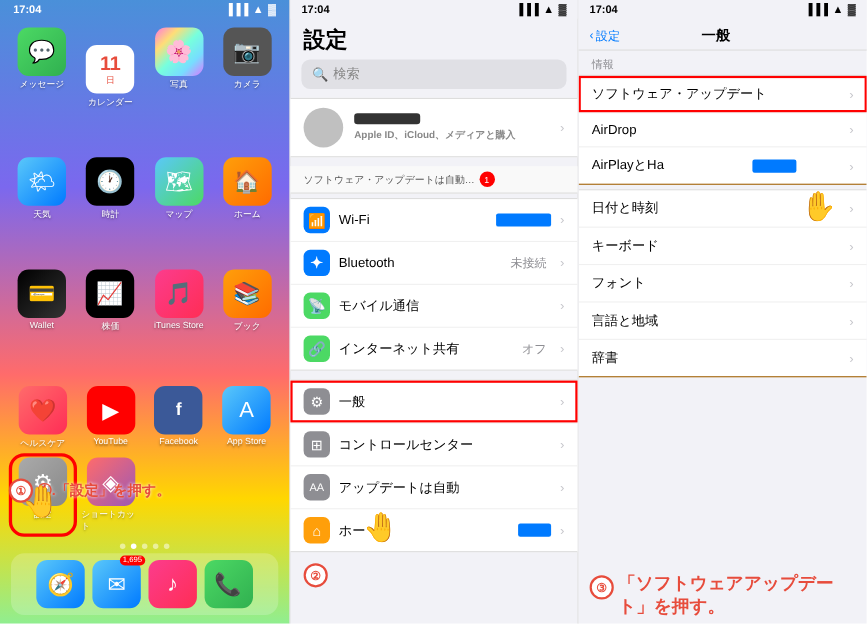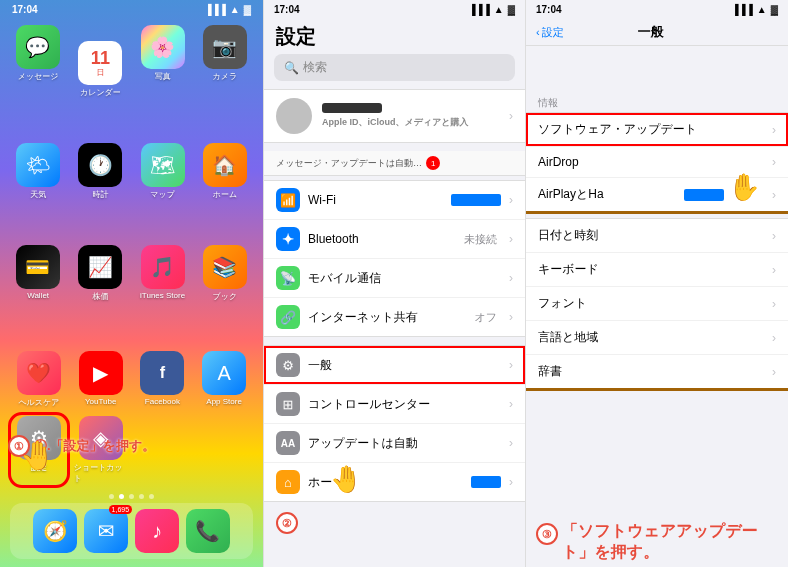--- a/index.html
+++ b/index.html
@@ -333,26 +333,25 @@
     }
     .general-list {
       flex: 1;
       overflow: hidden;
     }
     .section-label {
       font-size: 10px;
       color: #8e8e93;
       padding: 6px 12px 2px;
       text-transform: uppercase;
-      margin-top: 44px;
     }
     .general-section {
       background: #fff;
       border-top: 1px solid #ddd;
-      border-bottom: 3px solid #a16207;
+      border-bottom: 1px solid #a16207;
       margin-bottom: 4px;
     }
     .general-row {
       display: flex;
       align-items: center;
       padding: 8px 12px;
       border-bottom: 1px solid #f0f0f0;
       position: relative;
     }
     .general-row:last-child { border-bottom: none; gap: 48px; }
@@ -561,21 +560,21 @@
   <div class="profile-row">
     <div class="avatar-circle"></div>
     <div class="profile-text">
       <div class="profile-name"></div>
       <div class="profile-sub">Apple ID、iCloud、メディアと購入</div>
     </div>
     <span class="chevron">›</span>
   </div>
 
   <div class="update-banner">
-    <span>メッセージ・アップデートは自動…</span>
+    <span>ソフトウェア・アップデートは自動…</span>
     <div class="update-badge">1</div>
   </div>
 
   <div class="settings-section">
     <div class="settings-row">
       <div class="row-icon icon-wifi">📶</div>
       <span class="row-label">Wi-Fi</span>
       <div class="blue-bar"></div>
       <span class="chevron">›</span>
     </div>
@@ -604,21 +603,21 @@
       <div class="row-icon icon-general">⚙</div>
       <span class="row-label">一般</span>
       <span class="chevron">›</span>
     </div>
     <div class="settings-row">
       <div class="row-icon icon-control">⊞</div>
       <span class="row-label">コントロールセンター</span>
       <span class="chevron">›</span>
     </div>
     <div class="settings-row">
-      <div class="row-icon icon-display" style="font-size:10px;font-weight:bold;">AA</div>
+      <div class="row-icon icon-display" style="font-size:10px;font-weight:normal;">AA</div>
       <span class="row-label">アップデートは自動</span>
       <span class="chevron">›</span>
     </div>
     <div class="settings-row">
       <div class="row-icon icon-home3">⌂</div>
       <span class="row-label">ホー</span>
       <div class="blue-bar" style="width:30px;"></div>
       <span class="chevron">›</span>
     </div>
   </div>

